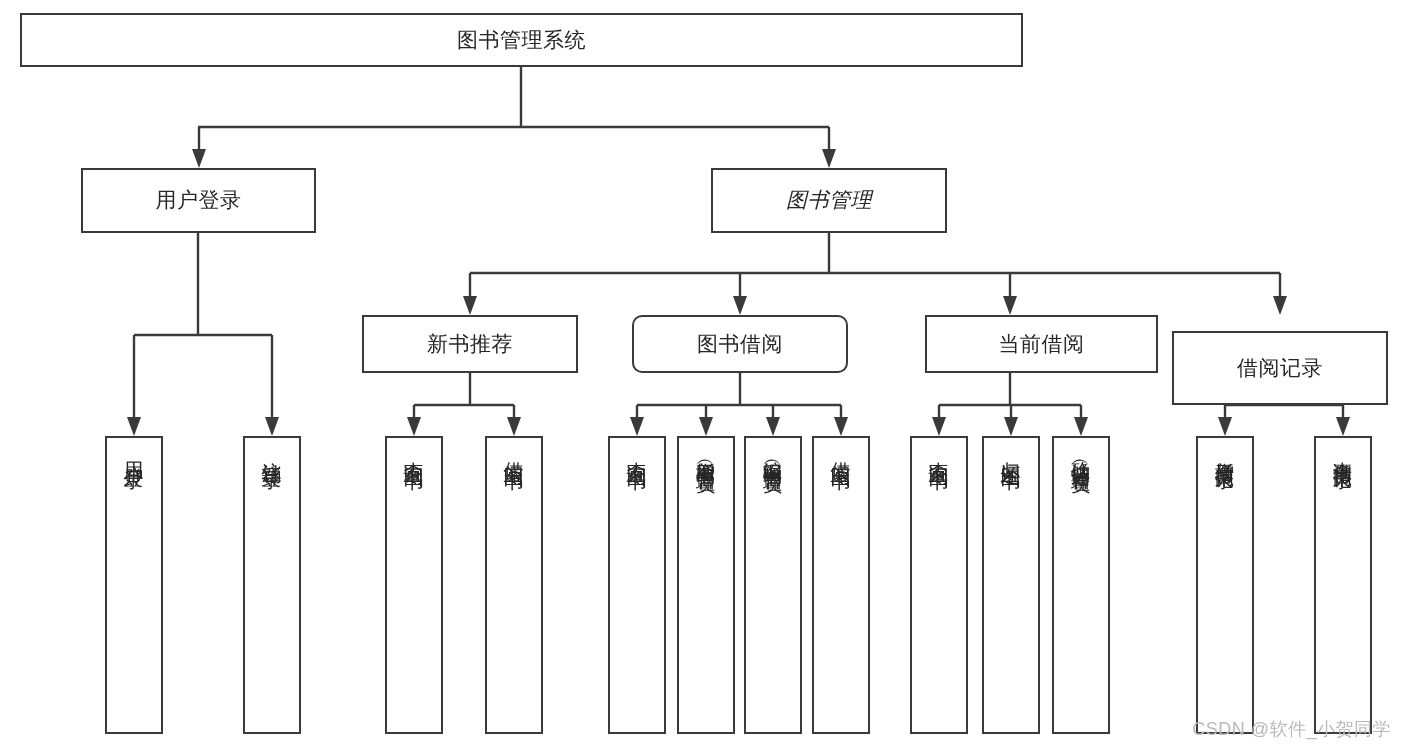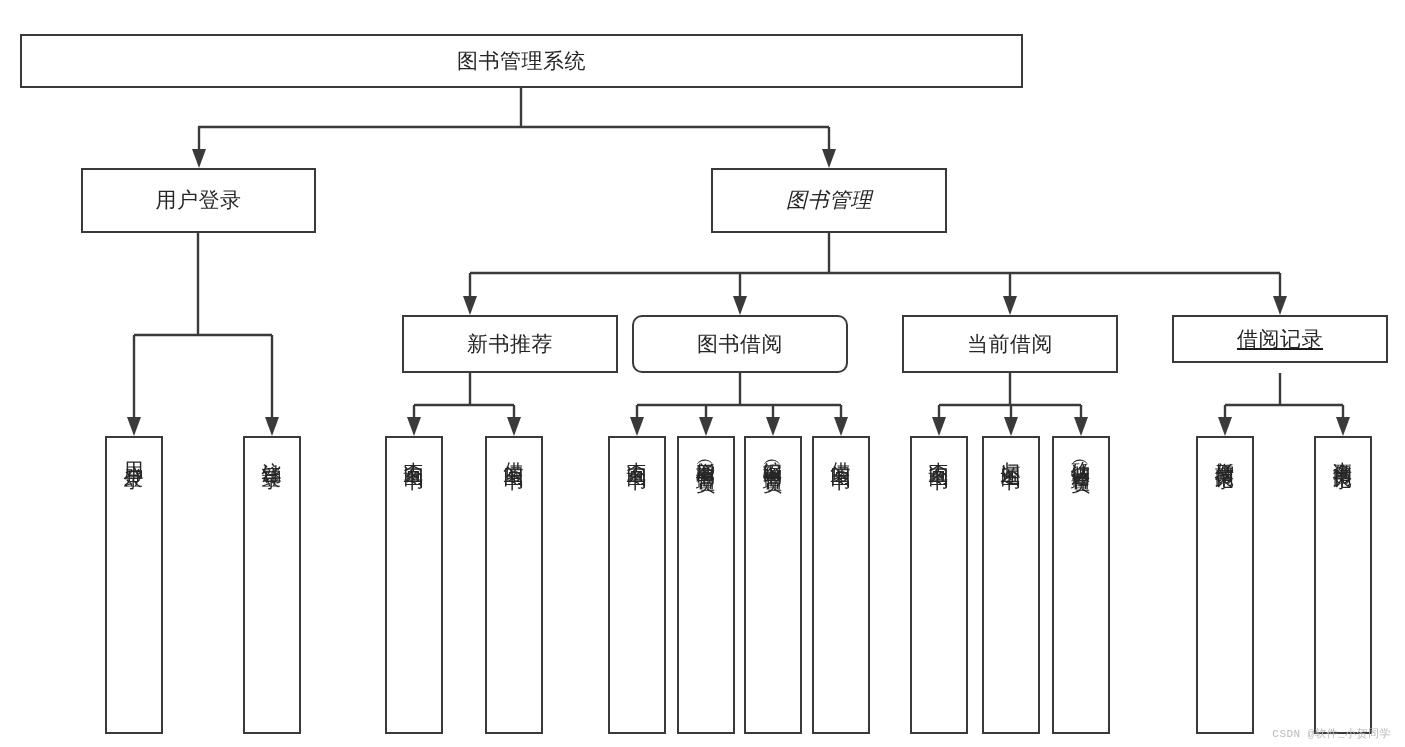--- a/index.html
+++ b/index.html
@@ -59,25 +59,25 @@
     padding-top: 8px;
   }
   .node-box.leaf-tall .node-label {
     font-size: 19px;
     letter-spacing: 2px;
   }
   .watermark {
     position: absolute;
     right: 14px;
     bottom: 6px;
-    font-size: 11px;
+    font-size: 18px;
     color: #b9b9b9;
     white-space: nowrap;
     letter-spacing: 0.5px;
-    font-family: Liberation Mono, monospace;
+    font-family: Liberation Sans, sans-serif;
   }
 </style>
 </head>
 <body>
 
 <div id="diagram-root">
 
   <svg class="diagram-canvas" id="connectors" viewBox="0 0 1405 747" xmlns="http://www.w3.org/2000/svg">
       <line x1="521" y1="67" x2="521" y2="127" stroke="#3a3a3a" stroke-width="2.4"></line>
       <line x1="198" y1="127" x2="829" y2="127" stroke="#3a3a3a" stroke-width="2.4"></line>
@@ -126,41 +126,41 @@
       <line x1="1011" y1="405" x2="1011" y2="417" stroke="#3a3a3a" stroke-width="2.4"></line>
       <polygon points="1004,417 1018,417 1011,436" fill="#3a3a3a"></polygon>
       <line x1="1081" y1="405" x2="1081" y2="417" stroke="#3a3a3a" stroke-width="2.4"></line>
       <polygon points="1074,417 1088,417 1081,436" fill="#3a3a3a"></polygon>
       <line x1="1225" y1="405" x2="1225" y2="417" stroke="#3a3a3a" stroke-width="2.4"></line>
       <polygon points="1218,417 1232,417 1225,436" fill="#3a3a3a"></polygon>
       <line x1="1343" y1="405" x2="1343" y2="417" stroke="#3a3a3a" stroke-width="2.4"></line>
       <polygon points="1336,417 1350,417 1343,436" fill="#3a3a3a"></polygon>
     </svg>
 
-  <div class="node-box" id="box-root" style="left: 20px; top: 13px; width: 1003px; height: 54px; margin-top: 21px;">
+  <div class="node-box" id="box-root" style="left: 20px; top: 13px; width: 1003px; height: 54px;">
     <span class="node-label">图书管理系统</span>
   </div>
 
   <div class="node-box" id="box-l2_user_login" style="left: 81px; top: 168px; width: 235px; height: 65px;">
     <span class="node-label">用户登录</span>
   </div>
   <div class="node-box" id="box-l2_book_mgmt" style="left: 711px; top: 168px; width: 236px; height: 65px; font-style: italic;">
     <span class="node-label">图书管理</span>
   </div>
 
-  <div class="node-box" id="box-l3_new_book" style="left: 362px; top: 315px; width: 216px; height: 58px; margin-left: 40px;">
+  <div class="node-box" id="box-l3_new_book" style="left: 362px; top: 315px; width: 216px; height: 58px;">
     <span class="node-label">新书推荐</span>
   </div>
   <div class="node-box" id="box-l3_book_borrow" style="left: 632px; top: 315px; width: 216px; height: 58px; border-radius: 10px;">
     <span class="node-label">图书借阅</span>
   </div>
-  <div class="node-box" id="box-l3_current_borrow" style="left: 902px; top: 315px; width: 216px; height: 58px;">
+  <div class="node-box" id="box-l3_current_borrow" style="left: 925px; top: 315px; width: 233px; height: 58px;">
     <span class="node-label">当前借阅</span>
   </div>
-  <div class="node-box" id="box-l3_borrow_record" style="left: 1172px; top: 315px; width: 216px; height: 48px; text-decoration: underline;">
+  <div class="node-box" id="box-l3_borrow_record" style="left: 1172px; top: 331px; width: 216px; height: 74px;">
     <span class="node-label">借阅记录</span>
   </div>
 
   <div class="node-box vertical" id="box-leaf_user_login" style="left: 105px; top: 436px; width: 58px; height: 298px;">
     <span class="node-label">用户登录</span>
   </div>
   <div class="node-box vertical" id="box-leaf_user_logout" style="left: 243px; top: 436px; width: 58px; height: 298px;">
     <span class="node-label">注销登录</span>
   </div>
 

